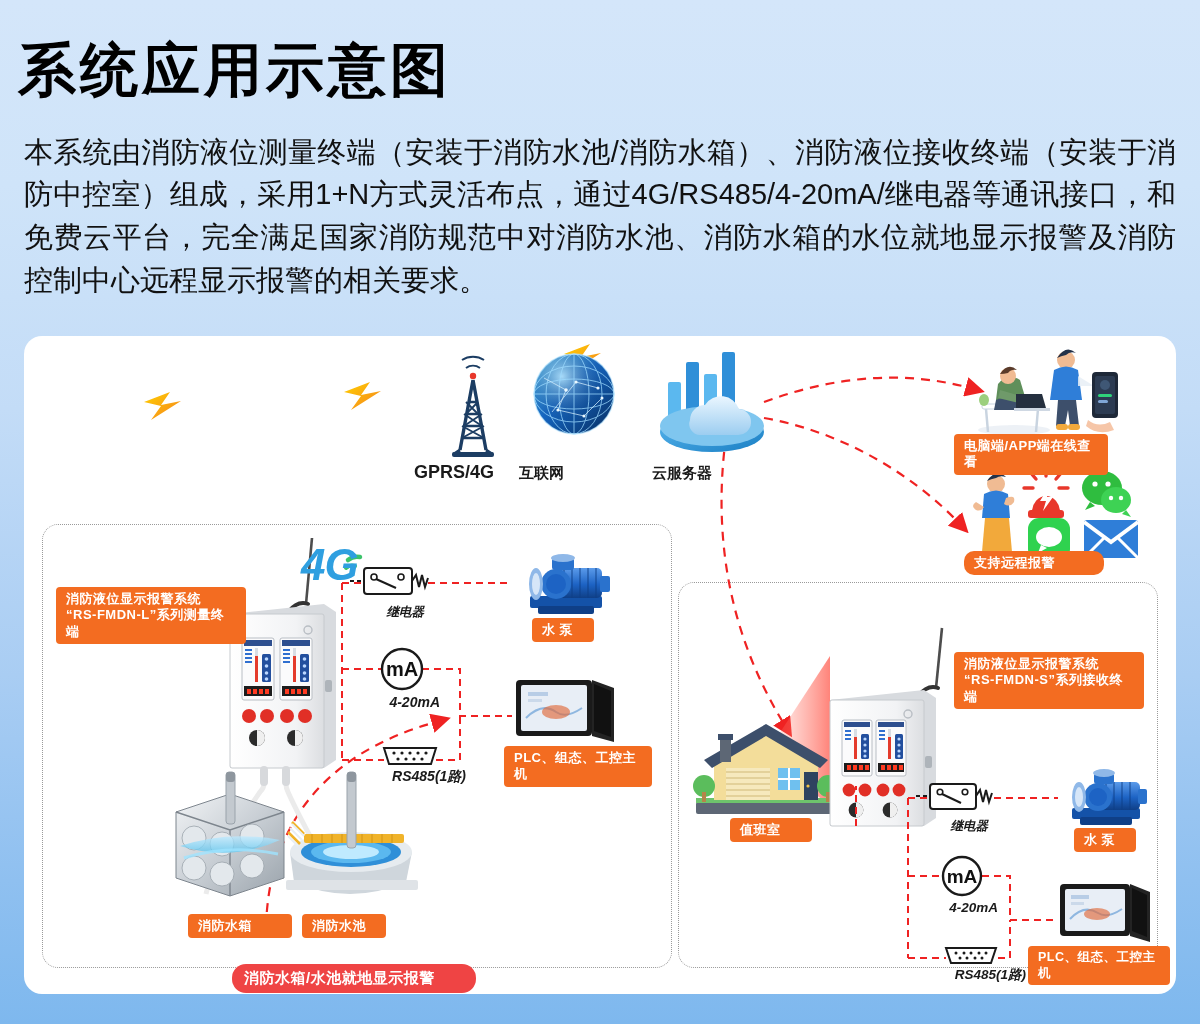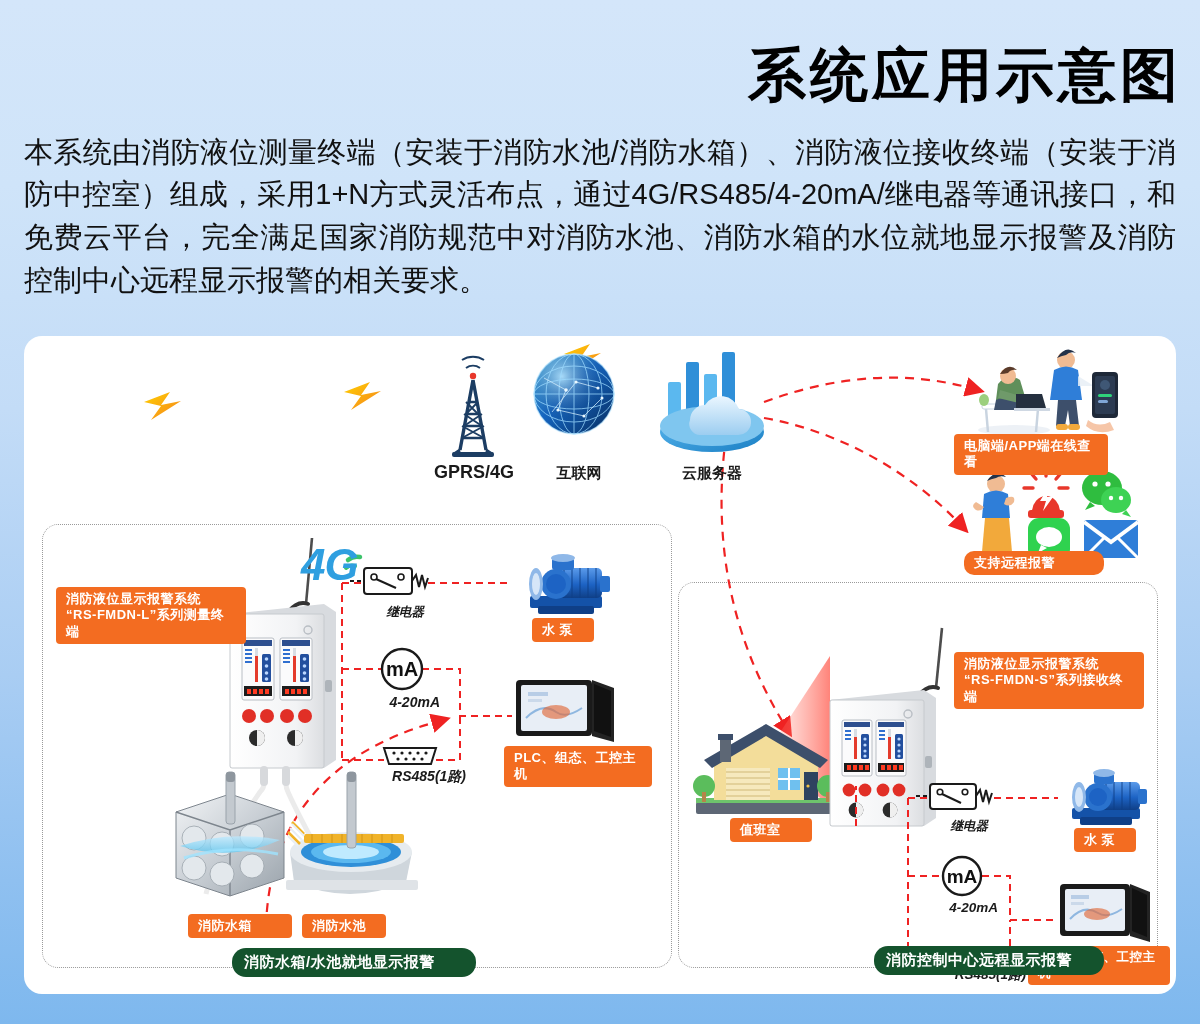--- a/index.html
+++ b/index.html
@@ -11,26 +11,27 @@
   body {
     background: linear-gradient(180deg,
        #d4e6fa 0%, #cfe4f9 18%, #c3dcf7 40%,
        #a9cdf3 66%, #8fc0f0 86%, #7eb8ee 100%);
     position: relative;
   }
 
   
   #header { width: 1200px; padding: 42px 18px 0 18px; }
   #title {
-    text-align: right;
+    text-align: left;
     font-size: 58px;
     font-weight: bold;
     letter-spacing: 4px;
     color: #000;
     line-height: 1.15;
+    font-family: Liberation Mono, monospace;
   }
   #intro {
     margin-top: 22px;
     font-size: 29px;
     line-height: 1.47;
     color: #111;
     text-align: justify;
     padding: 0 6px;
   }
 
@@ -60,29 +61,29 @@
     color: #fff;
     font-weight: bold;
     text-align: left;
     border-radius: 4px;
     line-height: 1.25;
     padding: 4px 10px;
     white-space: pre-line;
     font-size: 13px;
     letter-spacing: .5px;
   }
-  .pill.red { background: #14532d; border-radius: 14px; }
+  .pill.red { background: #ef4444; border-radius: 14px; margin-top: 16px; }
   .pill.big { font-size: 15px; padding: 5px 12px; }
 
   .plain-label {
     position: absolute;
     font-size: 15px;
     font-weight: bold;
     color: #1a1a1a;
-    text-align: center;
+    text-align: left;
     white-space: nowrap;
   }
   .small-label {
     position: absolute;
     font-size: 12.5px;
     font-weight: bold;
     color: #1a1a1a;
     text-align: right;
     white-space: nowrap;
     font-style: italic;
@@ -667,14 +668,13 @@
 
   <div class="small-label" style="left:894px;top:482px;width:70px;">继电器</div>
   <div style="position:absolute;left:914px;top:530px;width:48px;text-align:center;
               font-size:19px;font-weight:bold;color:#111;">mA</div>
   <div class="small-label" style="left:902px;top:564px;width:72px;font-size:13.5px;">4-20mA</div>
   <div class="small-label" style="left:892px;top:630px;width:110px;font-size:13.5px;">RS485(1路)</div>
 
   <div class="pill" style="left:1050px;top:492px;width:62px;">水 泵</div>
   <div class="pill" style="left:1004px;top:610px;width:142px;font-size:12.5px;">PLC、组态、工控主机</div>
 
-  <div class="pill red big" style="left:850px;top:610px;width:230px;">消防控制中心远程显示报警</div>
 </div>
 
 </body></html>

